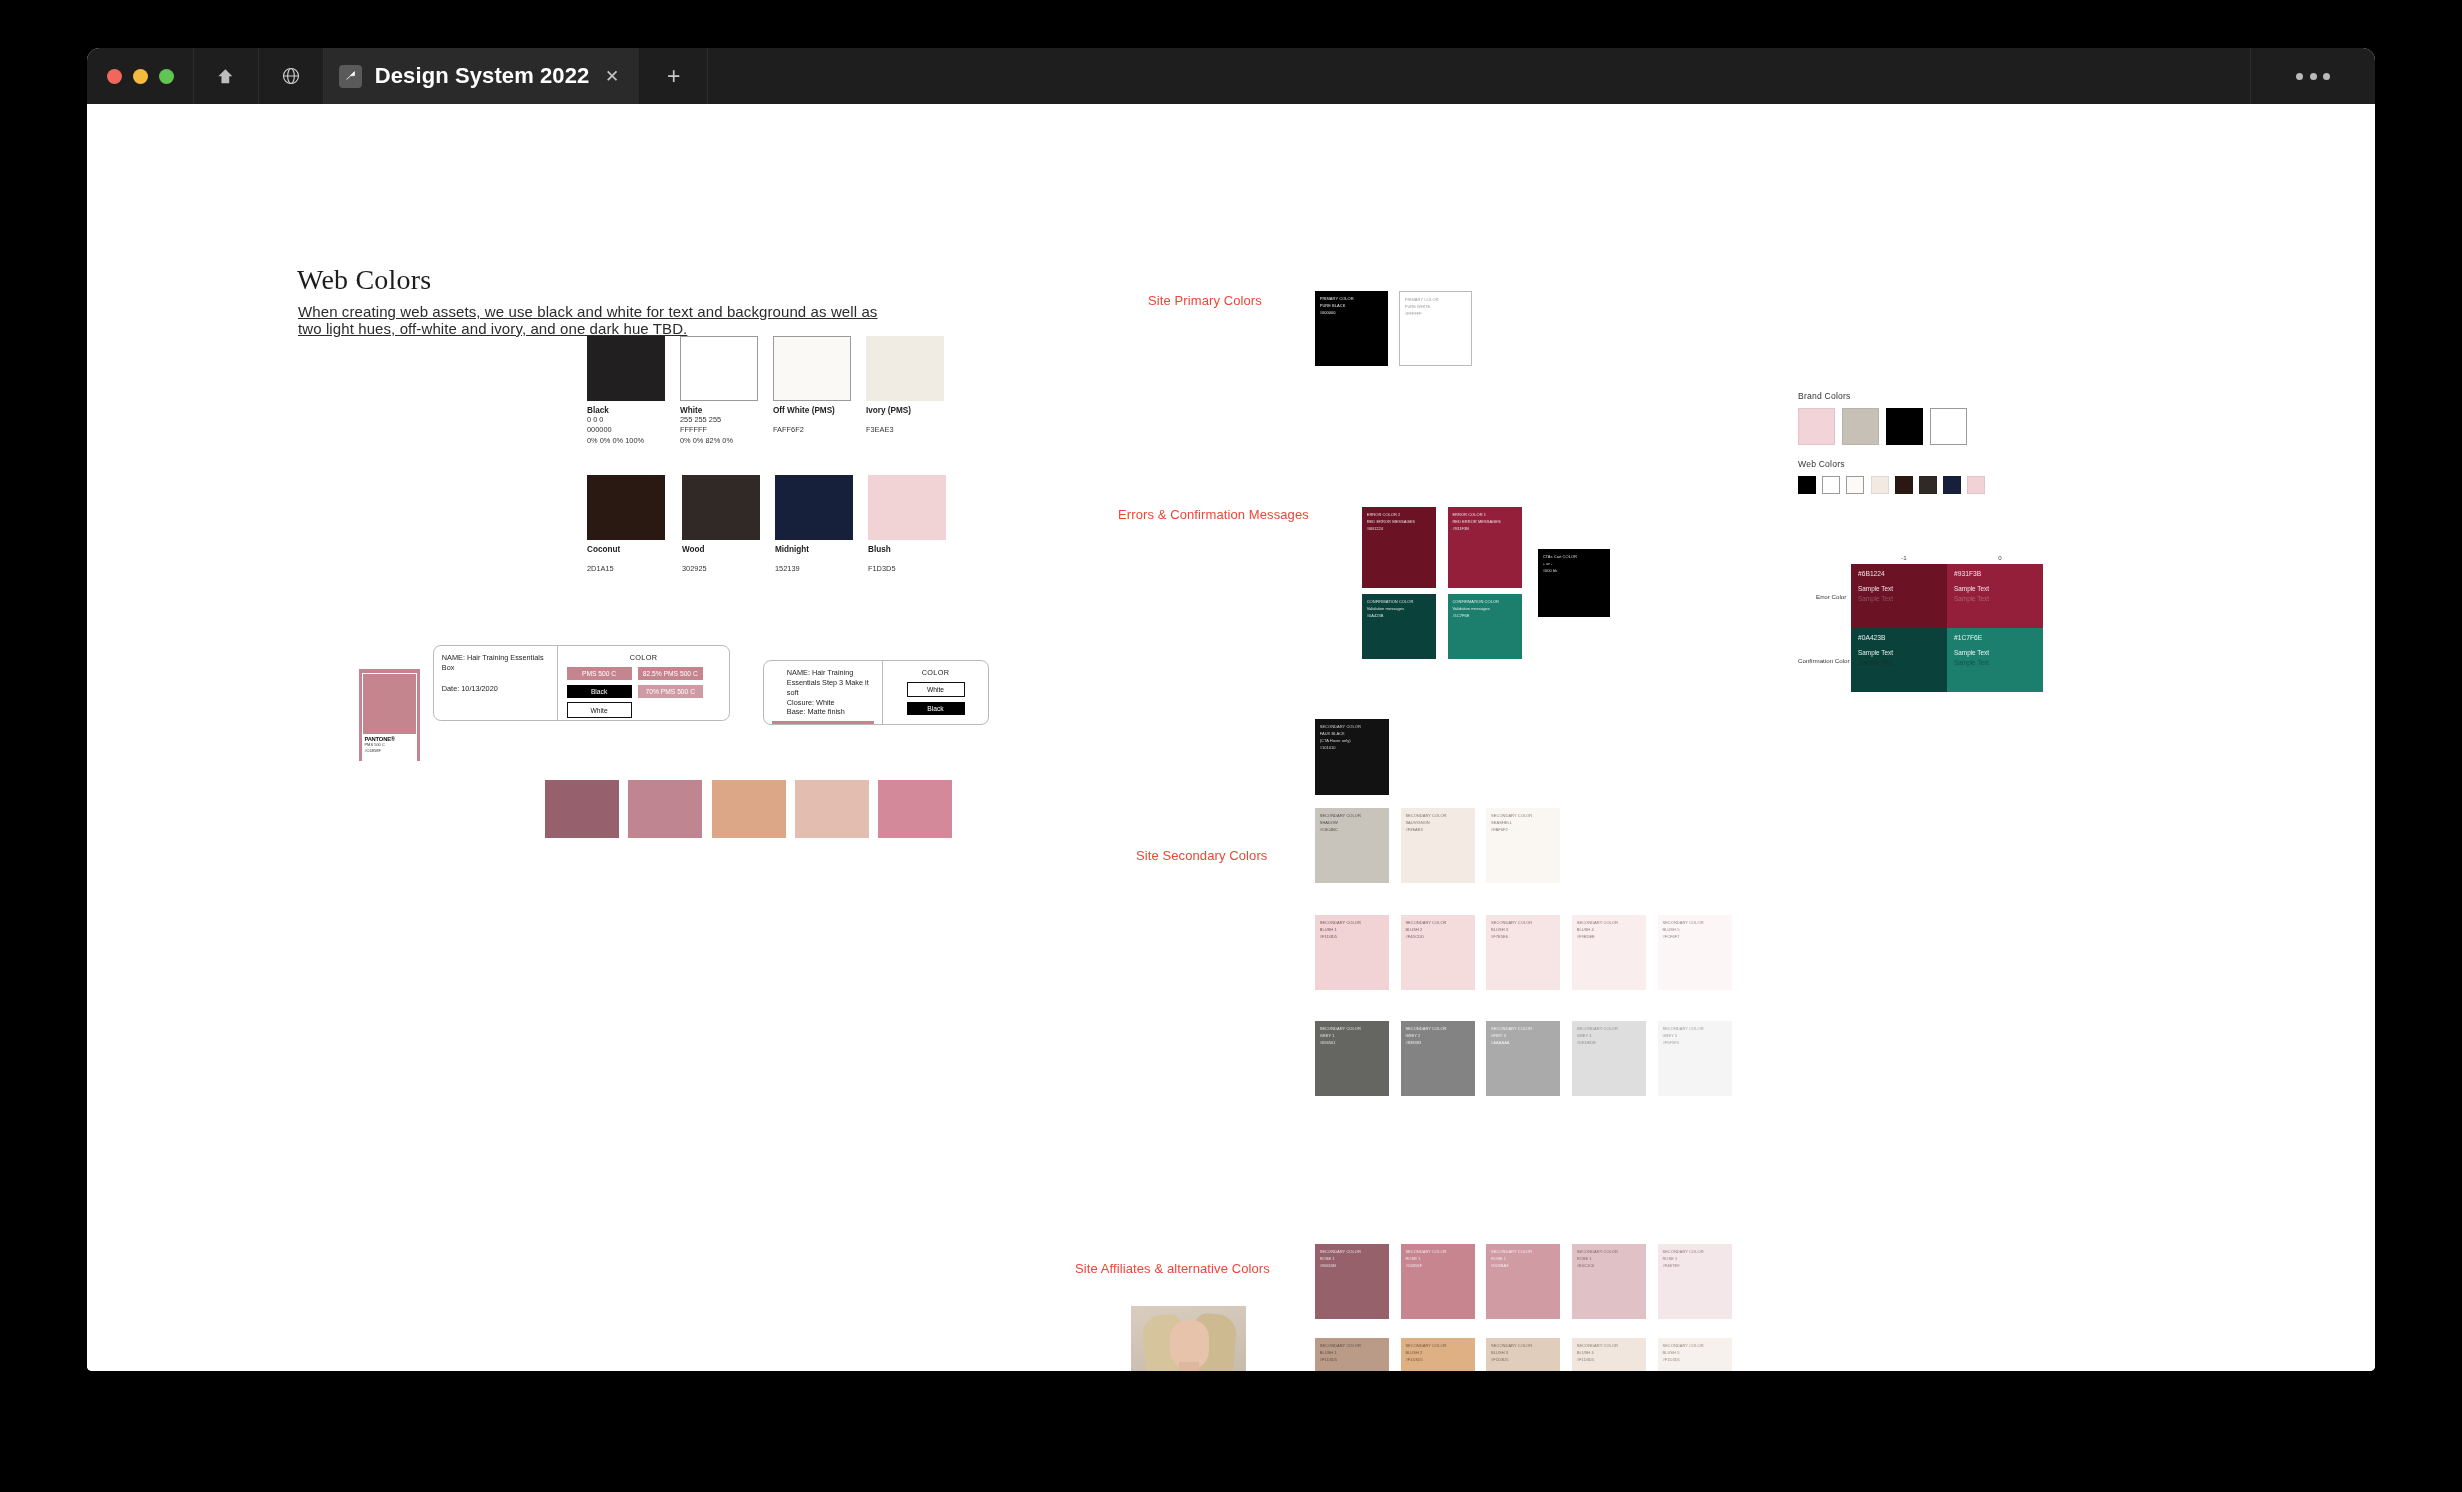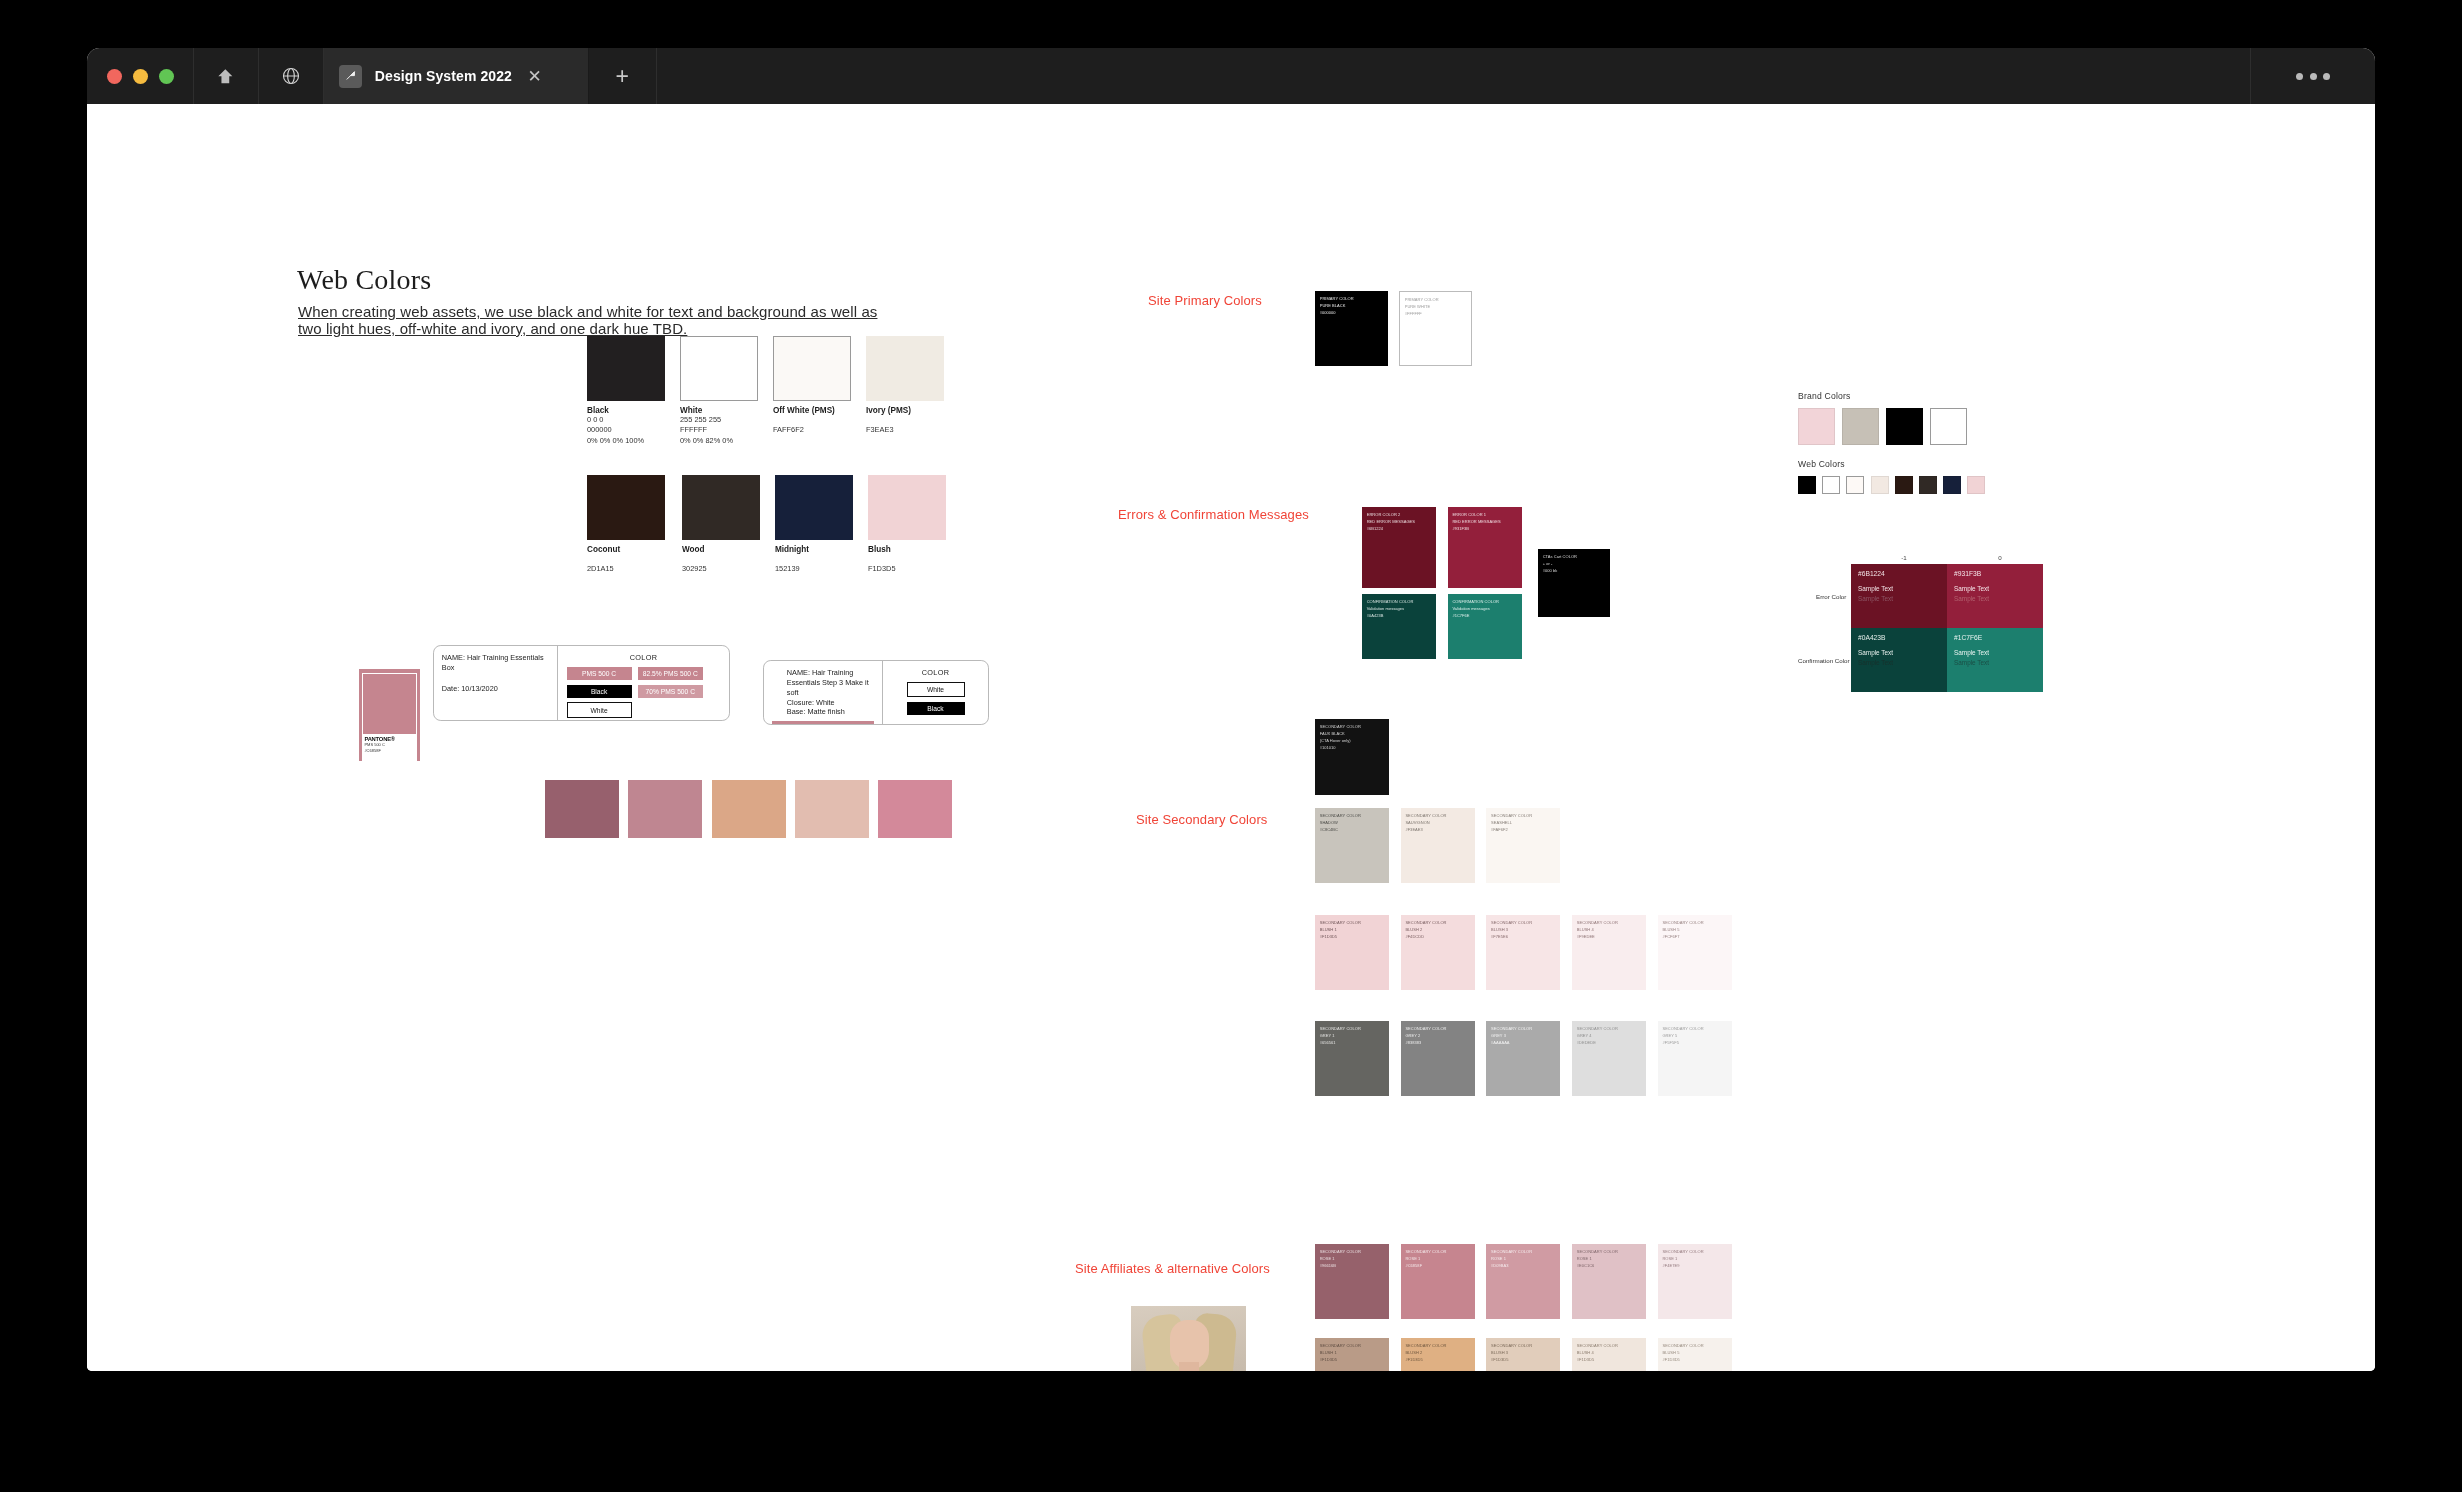--- a/index.html
+++ b/index.html
@@ -48,21 +48,21 @@
     border-right: 0.8px solid #1a1a1a;
     min-width: 265px;
   }
   .tab-favicon {
     width: 23px; height: 23px; border-radius: 3.9px;
     background: #5a5a5a;
     display: flex; align-items: center; justify-content: center;
     color: #e6e6e6;
   }
   .tab-title {
-    color: #ffffff; font-size: 14px; font-weight: 700;
+    color: #ffffff; font-size: 22px; font-weight: 700;
     letter-spacing: 0.1px; white-space: nowrap;
   }
   .tab-close { color: #c4c4c4; font-size: 17px; line-height: 1; padding: 3.1px; }
   .newtab {
     display: flex; align-items: center; justify-content: center;
     width: 67px; color: #c9c9c9; font-size: 23px; line-height: 1;
   }
   .tb-spacer { flex: 1; border-left: 0.8px solid #2e2e2e; }
   .tb-more {
     display: flex; align-items: center; justify-content: center;
@@ -304,21 +304,21 @@
     <div class="abs" id="palette-strip" style="left:458px; top:676px; display:flex; gap:9.3px;">
         <div style="width: 74px; height: 58px; background: rgb(151, 96, 109);"></div>
         <div style="width: 74px; height: 58px; background: rgb(191, 134, 145);"></div>
         <div style="width: 74px; height: 58px; background: rgb(219, 167, 135);"></div>
         <div style="width: 74px; height: 58px; background: rgb(226, 189, 176);"></div>
         <div style="width: 74px; height: 58px; background: rgb(211, 137, 154);"></div>
       </div>
 
     <div class="abs sec-label" style="left:1061px; top:189px;">Site Primary Colors</div>
     <div class="abs sec-label" style="left:1031px; top:403px;">Errors &amp; Confirmation Messages</div>
-    <div class="abs sec-label" style="left:1049px; top:708px;">Site Secondary Colors</div>
+    <div class="abs sec-label" style="left:1049px; top:744px;">Site Secondary Colors</div>
     <div class="abs sec-label" style="left:988px; top:1157px;">Site Affiliates &amp; alternative Colors</div>
 
     <div class="abs" id="primary-row" style="left:1228px; top:187px; display:flex; gap:11px;">
         <div class="info-sw" style="width: 73px; height: 75px; background: rgb(0, 0, 0);">
           <div class="txt" style="color: rgb(232, 232, 232);">
             <div>PRIMARY COLOR</div>
             <div>PURE BLACK</div>
             <div>#000000</div>
           </div>
         </div>

